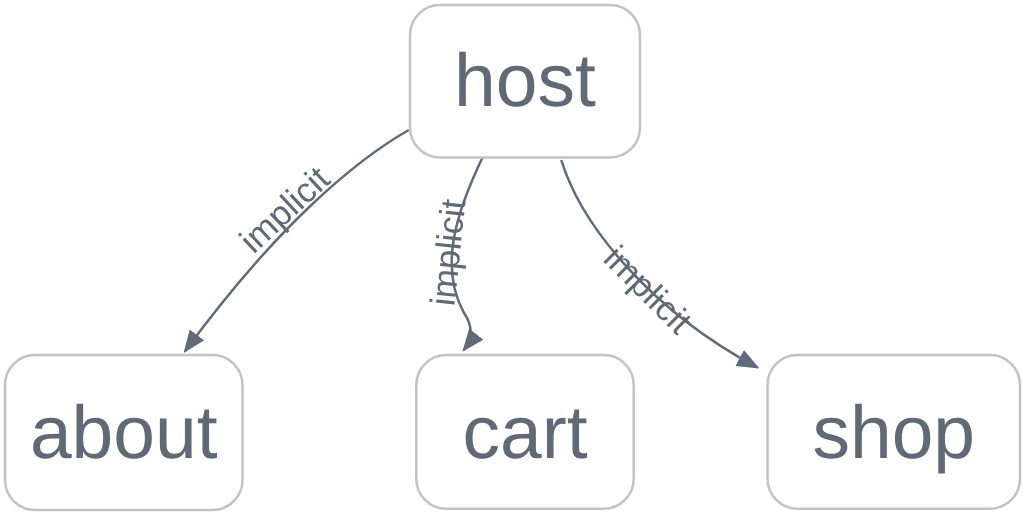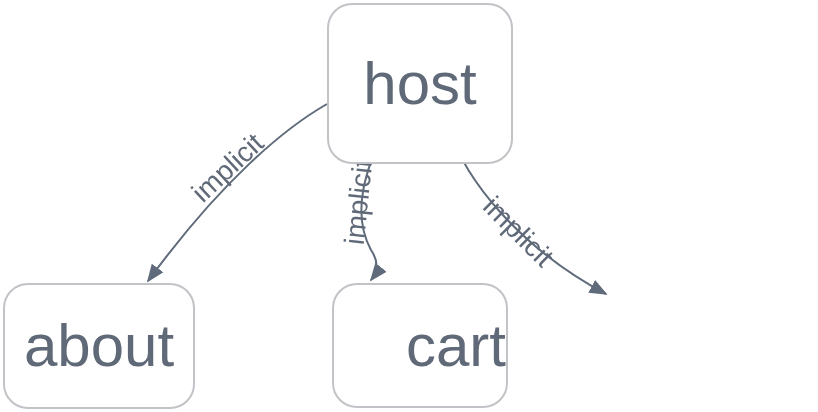--- a/index.html
+++ b/index.html
@@ -40,23 +40,23 @@
     display: flex;
     align-items: center;
     justify-content: center;
   }
   .node-label {
     font-size: 60px;
     line-height: 1;
     color: #5f6977;
     white-space: nowrap;
   }
-  #n-host  { left: 327px; top:   3px; width: 186px; height: 161px; }
+  #n-host  { left: 327px; top:   3px; width: 186px; height: 124px; }
   #n-about { left:   3px; top: 283px; width: 192px; height: 126px; }
-  #n-cart  { left: 332px; top: 283px; width: 176px; height: 125px; justify-content: flex-end; }
+  #n-cart  { left: 332px; top: 283px; width: 176px; height: 125px; }
   #n-shop  { left: 613px; top: 283px; width: 204px; height: 125px; }
   .edge-label {
     position: absolute;
     font-size: 28px;
     line-height: 1;
     color: #5f6977;
     white-space: nowrap;
     pointer-events: none;
   }
   #el-0 { left: 228px; top: 168px; transform: translate(-50%,-50%) rotate(-43deg); }
@@ -85,14 +85,17 @@
 
   <div class="node" id="n-host">
     <span class="node-label">host</span>
   </div>
   <div class="node" id="n-about">
     <span class="node-label">about</span>
   </div>
   <div class="node" id="n-cart">
     <span class="node-label">cart</span>
   </div>
+  <div class="node" id="n-shop">
+    <span class="node-label">shop</span>
+  </div>
 
 </div>
 
 </body></html>

